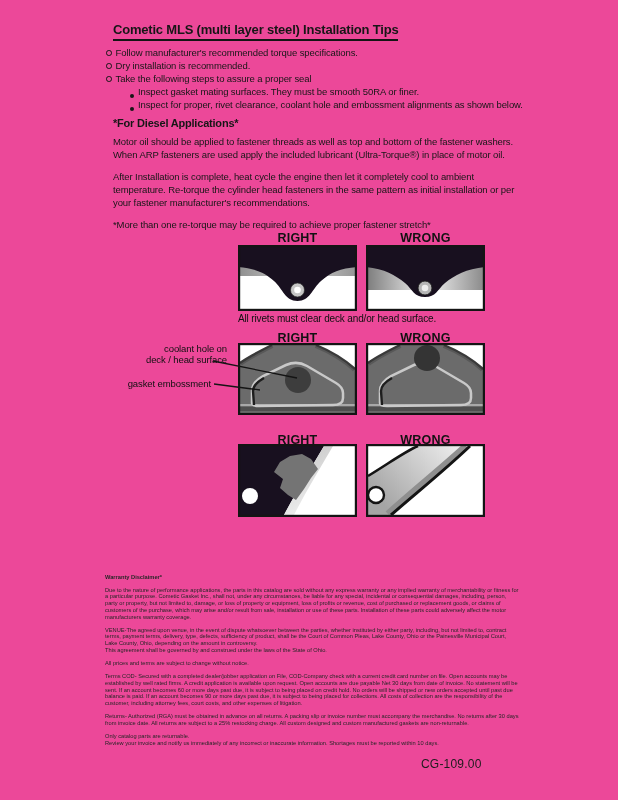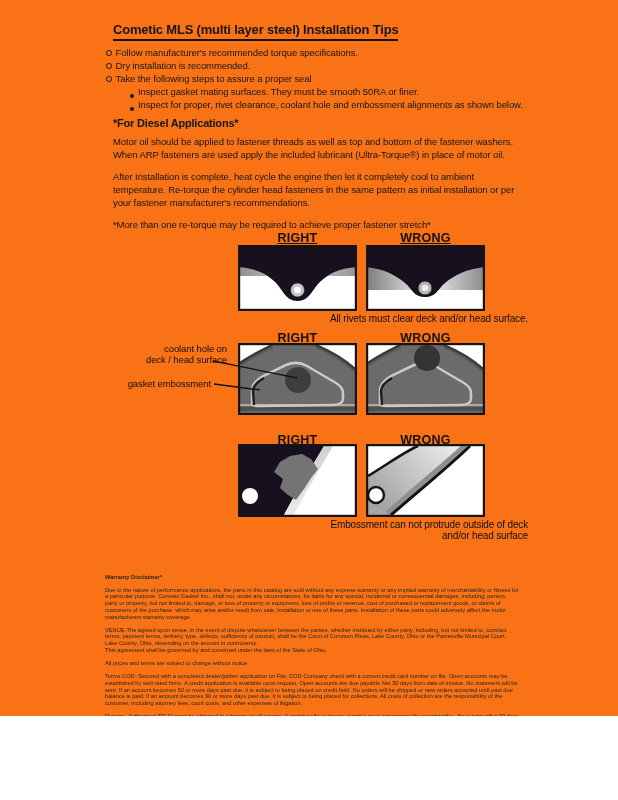--- a/index.html
+++ b/index.html
@@ -1,40 +1,40 @@
 <!DOCTYPE html>
 <html><head>
 <meta charset="utf-8">
 <style>
   html,body{margin:0;padding:0;background:#ffffff;}
   .page{
-    position:relative;width:618px;height:716px;background:#f97316;overflow:hidden;
+    position:relative;width:618px;height:800px;background:#ec4899;overflow:hidden;
     font-family:"Liberation Sans",sans-serif;color:#161616;
   }
   
   .title{
     position:absolute;left:113px;top:22px;font-size:13px;font-weight:bold;
     letter-spacing:-0.2px;border-bottom:2px solid #141414;padding-bottom:2px;
     white-space:nowrap;
   }
   
   .bullets{position:absolute;left:106px;top:46px;width:430px;font-size:9.5px;letter-spacing:-0.1px;}
   .bline{display:flex;align-items:flex-start;height:13px;line-height:13px;}
   .m1{flex:0 0 auto;width:3.6px;height:3.6px;border:1.1px solid #161616;border-radius:50%;margin:4px 4px 0 0;}
   .b2{margin-left:24px;align-items:flex-end;}
   .m2{flex:0 0 auto;width:4px;height:4px;background:#161616;border-radius:50%;margin:4px 4px 0 0;}
   
   .diesel{position:absolute;left:113px;top:117px;width:402px;font-size:9.5px;line-height:13px;letter-spacing:-0.1px;}
   .diesel h2{font-size:11px;font-weight:bold;margin:0 0 5px 0;letter-spacing:-0.2px;}
   .diesel p{margin:0 0 9px 0;}
   .diesel p.last{margin-bottom:5px;}
   
-  .dlabel{position:absolute;width:119px;text-align:center;font-size:12.5px;font-weight:bold;letter-spacing:0.2px;color:#121212;text-decoration:underline;}
+  .dlabel{position:absolute;width:119px;text-align:center;font-size:12.5px;font-weight:bold;letter-spacing:0.2px;color:#121212;}
   .dbox{position:absolute;z-index:1;}
-  .dcaption{position:absolute;left:238px;width:290px;font-size:10px;letter-spacing:-0.15px;color:#101010;line-height:11px;text-align:right;}
+  .dcaption{position:absolute;left:238px;width:290px;font-size:10px;letter-spacing:-0.15px;color:#101010;line-height:11px;}
   .sidelabel{position:absolute;text-align:right;font-size:9.5px;line-height:10.5px;letter-spacing:-0.1px;color:#101010;}
   .leaders{position:absolute;left:210px;top:355px;z-index:2;pointer-events:none;}
   
   .warranty{position:absolute;left:105px;top:574px;width:414px;font-size:5.7px;line-height:6.7px;color:#262626;}
   .warranty .whead{font-weight:bold;margin:0 0 6px 0;}
   .warranty p{margin:0 0 6.5px 0;}
   .warranty p.tight{margin-bottom:0;}
   
   .footer-code{position:absolute;left:385px;top:757px;font-size:12px;letter-spacing:0.2px;color:#1c1c1c;margin-left:36px;}
 </style>
@@ -192,24 +192,20 @@
     </defs>
     <rect x="0" y="0" width="119" height="73" fill="#ffffff"></rect>
     <path d="M2,32 C22,20 38,8 52,2 L104,2 C78,26 48,50 24,71 L2,71 Z" fill="url(#band3w)"></path>
     <path d="M2,32 C22,20 38,8 52,2" fill="none" stroke="#141414" stroke-width="2.6"></path>
     <path d="M100,2 C75,25 46,48 22,70" fill="none" stroke="#8f8f8f" stroke-width="7"></path>
     <path d="M104,2 C79,26 49,50 25,71" fill="none" stroke="#141414" stroke-width="3"></path>
     <circle cx="10" cy="51" r="8" fill="#ffffff" stroke="#141414" stroke-width="2.4"></circle>
     <rect x="1.1" y="1.1" width="116.8" height="70.8" fill="none" stroke="#141414" stroke-width="2.2"></rect>
   </svg>
 
-  <div class="dcaption" style="top:519px">
-    <div>Embossment can not protrude outside of deck</div>
-    <div>and/or head surface</div>
-  </div>
 
   <div class="warranty">
     <div class="whead">Warranty Disclaimer*</div>
     <p>Due to the nature of performance applications, the parts in this catalog are sold without any express warranty or any implied warranty of merchantability or fitness for a particular purpose.  Cometic Gasket Inc., shall not, under any circumstances, be liable for any special, incidental or consequential damages, including, person, party or property, but not limited to, damage, or loss of property or equipment, loss of profits or revenue, cost of purchased or replacement goods, or claims of customers of the purchase, which may arise and/or result from sale, installation or use of these parts.  Installation of these parts could adversely affect the motor manufacturers warranty coverage.</p>
     <p class="tight">VENUE-The agreed upon venue, in the event of dispute whatsoever between the parties, whether instituted by either party, including, but not limited to, contract terms, payment terms, delivery, type, defects, sufficiency of product, shall be the Court of Common Pleas, Lake County, Ohio or the Painesville Municipal Court, Lake County, Ohio, depending on the amount in controversy.</p>
     <p>This agreement shall be governed by and construed under the laws of the State of Ohio.</p>
     <p>All prices and terms are subject to change without notice.</p>
     <p>Terms COD- Secured with a completed dealer/jobber application on File, COD-Company check with a current credit card number on file.  Open accounts may be established by well rated firms.  A credit application is available upon request.  Open accounts are due payable Net 30 days from date of invoice.  No statement will be sent.  If an account becomes 60 or more days past due, it is subject to being placed on credit hold.  No orders will be shipped or new orders accepted until past due balance is paid.  If an account becomes 90 or more days past due, it is subject to being placed for collections.  All costs of collection are the responsibility of the customer, including attorney fees, court costs, and other expenses of litigation.</p>
     <p>Returns- Authorized (RGA) must be obtained in advance on all returns.  A packing slip or invoice number must accompany the merchandise.  No returns after 30 days from invoice date.  All returns are subject to a 25% restocking charge.  All custom designed and custom manufactured gaskets are non-returnable.</p>
     <p class="tight">Only catalog parts are returnable.</p>

